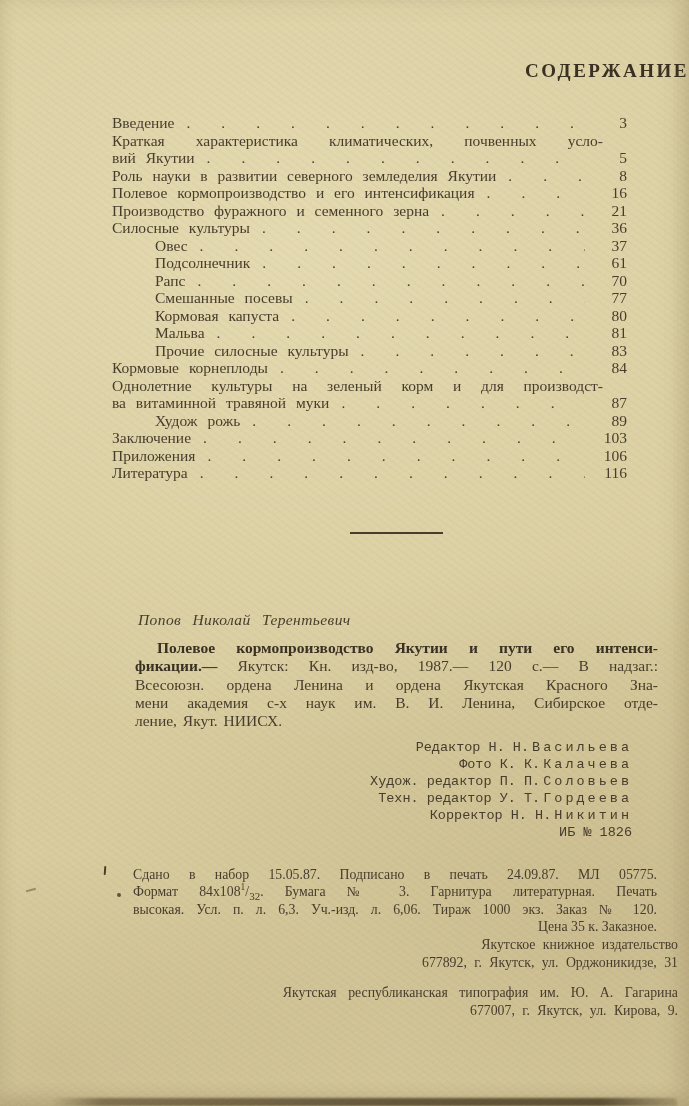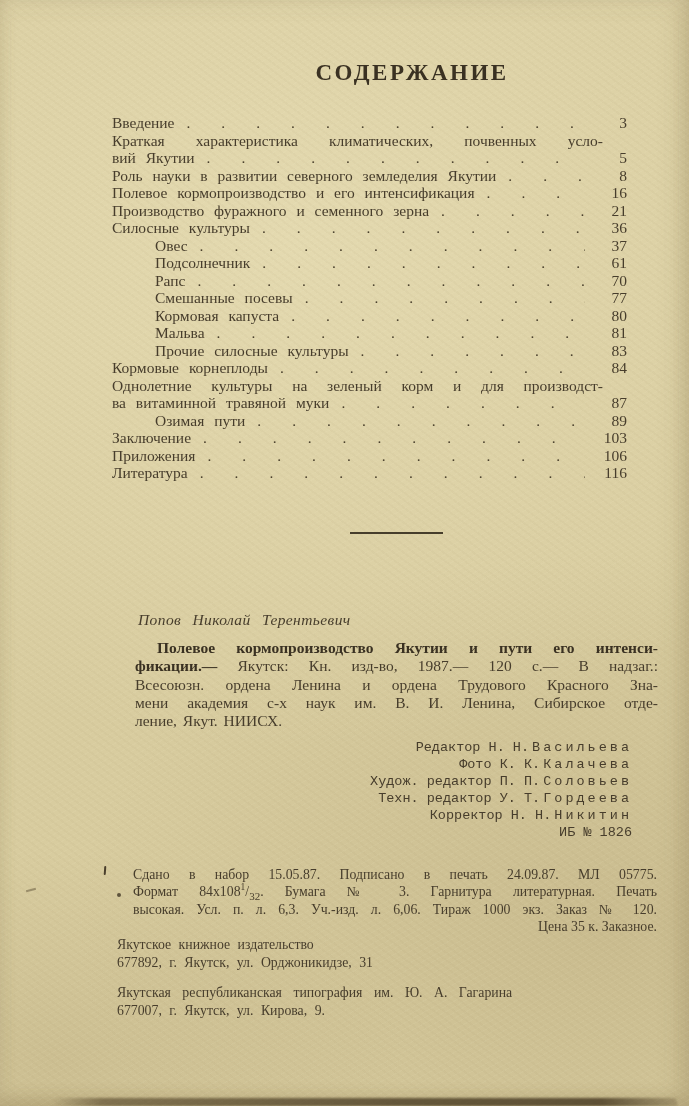--- a/index.html
+++ b/index.html
@@ -14,22 +14,22 @@
       #d8cc9f;
     box-shadow: inset -10px 0 22px rgba(120,100,60,.18), inset 0 -8px 16px rgba(120,100,60,.22), inset 0 6px 14px rgba(235,226,185,.35);
   }
   .page::before{
     content:"";position:absolute;inset:0;pointer-events:none;
     background-image:
       repeating-linear-gradient(37deg, rgba(120,100,60,.035) 0 2px, rgba(0,0,0,0) 2px 6px),
       repeating-linear-gradient(-29deg, rgba(255,250,220,.05) 0 1px, rgba(0,0,0,0) 1px 5px);
   }
   .page-title{
-    position:absolute;top:60px;left:135px;right:0;text-align:center;
-    font-weight:bold;font-size:23px;letter-spacing:2.5px;color:#3a3122;
+    position:absolute;top:60px;left:135px;right:0;text-align:right;
+    font-weight:bold;font-size:19px;letter-spacing:2.5px;color:#3a3122;
   }
   
   .toc{position:absolute;top:114px;left:112px;right:62px;font-size:15.5px;}
   .toc-row{display:flex;align-items:center;height:17.5px;line-height:17.5px;}
   .toc-label{word-spacing:6px;white-space:nowrap;}
   .toc-row.indent .toc-label{padding-left:43px;}
   .toc-row.wrap{display:block;height:17.5px;}
   .toc-row.wrap .toc-label{display:block;text-align:justify;text-align-last:justify;word-spacing:4px;padding-right:24px;white-space:normal;}
   .toc-dots{flex:1 1 auto;overflow:hidden;white-space:nowrap;color:#4a402d;}
   .toc-dots::before{content:"....................";letter-spacing:31px;margin-left:12px;}
@@ -46,21 +46,21 @@
   
   .credits{position:absolute;top:739px;left:132px;width:500px;text-align:right;font-size:13.5px;line-height:17px;font-family:Liberation Mono, monospace;}
   .credit-surname{letter-spacing:3px;margin-left:3px;}
   
   .imprint{position:absolute;top:866px;left:133px;width:524px;font-size:13.8px;line-height:17.4px;}
   .imp-line.just{text-align:justify;text-align-last:justify;}
   .imprint sup{font-size:9.5px;vertical-align:super;line-height:0;}
   .imprint sub{font-size:11px;vertical-align:sub;line-height:0;}
   .price-line{text-align:right;}
   
-  .publisher{position:absolute;top:936px;left:117px;width:530px;text-align:left;font-size:13.8px;line-height:17.5px;word-spacing:4px;}
+  .publisher{position:absolute;top:936px;left:148px;width:530px;text-align:right;font-size:13.8px;line-height:17.5px;word-spacing:4px;}
   .publisher .group2{margin-top:13px;}
   .printer-line{word-spacing:8px;}
   
   .bottom-shadow{position:absolute;left:52px;right:12px;bottom:0;height:8px;border-radius:4px 4px 0 0;filter:blur(1px);
     background:linear-gradient(to right, rgba(70,55,30,0), rgba(70,55,30,.5) 8%, rgba(58,45,24,.68) 55%, rgba(58,45,24,.72) 88%, rgba(70,55,30,.2));}
   .artifact-tick{position:absolute;left:104px;top:866px;width:2px;height:9px;background:#4a3f2c;border-radius:1px;transform:rotate(4deg);}
   .artifact-dot{position:absolute;left:117px;top:893px;width:4px;height:4px;background:#4a3f2c;border-radius:50%;opacity:.85;}
   .artifact-dash{position:absolute;left:26px;top:889px;width:10px;height:2px;background:#6a5c42;opacity:.55;transform:rotate(-14deg);}
 </style>
 </head>
@@ -146,21 +146,21 @@
       </div>
       <div class="toc-row wrap">
         <span class="toc-label">Однолетние культуры на зеленый корм и для производст-</span>
       </div>
       <div class="toc-row">
         <span class="toc-label">ва витаминной травяной муки</span>
         <span class="toc-dots"></span>
         <span class="toc-page">87</span>
       </div>
       <div class="toc-row indent">
-        <span class="toc-label">Озимая пути</span>
+        <span class="toc-label">Худож рожь</span>
         <span class="toc-dots"></span>
         <span class="toc-page">89</span>
       </div>
       <div class="toc-row">
         <span class="toc-label">Заключение</span>
         <span class="toc-dots"></span>
         <span class="toc-page">103</span>
       </div>
       <div class="toc-row">
         <span class="toc-label">Приложения</span>
@@ -174,21 +174,21 @@
       </div>
     </div>
 
   <div class="divider"></div>
 
   <div class="author">Попов Николай Терентьевич</div>
 
   <div class="annotation">
       <div class="ann-line first"><b>Полевое кормопроизводство Якутии и пути его интенси-</b><span class=""></span></div>
       <div class="ann-line"><b>фикации.—</b><span class=""> Якутск: Кн. изд-во, 1987.— 120 с.— В надзаг.: </span></div>
-      <div class="ann-line"><span class="">Всесоюзн. ордена Ленина и ордена Трудового Красного Зна-</span></div>
+      <div class="ann-line"><span class="">Всесоюзн. ордена Ленина и ордена Якутская Красного Зна-</span></div>
       <div class="ann-line"><span class="">мени академия с-х наук им. В. И. Ленина, Сибирское отде-</span></div>
       <div class="ann-line last"><span class="">ление, Якут. НИИСХ.</span></div>
     </div>
 
   <div class="credits">
       <div><span class="credit-role">Редактор </span><span class="credit-initials">Н. Н.</span><span class="credit-surname">Васильева</span></div>
       <div><span class="credit-role">Фото </span><span class="credit-initials">К. К.</span><span class="credit-surname">Калачева</span></div>
       <div><span class="credit-role">Худож. редактор </span><span class="credit-initials">П. П.</span><span class="credit-surname">Соловьев</span></div>
       <div><span class="credit-role">Техн. редактор </span><span class="credit-initials">У. Т.</span><span class="credit-surname">Гордеева</span></div>
       <div><span class="credit-role">Корректор </span><span class="credit-initials">Н. Н.</span><span class="credit-surname">Никитин</span></div>

